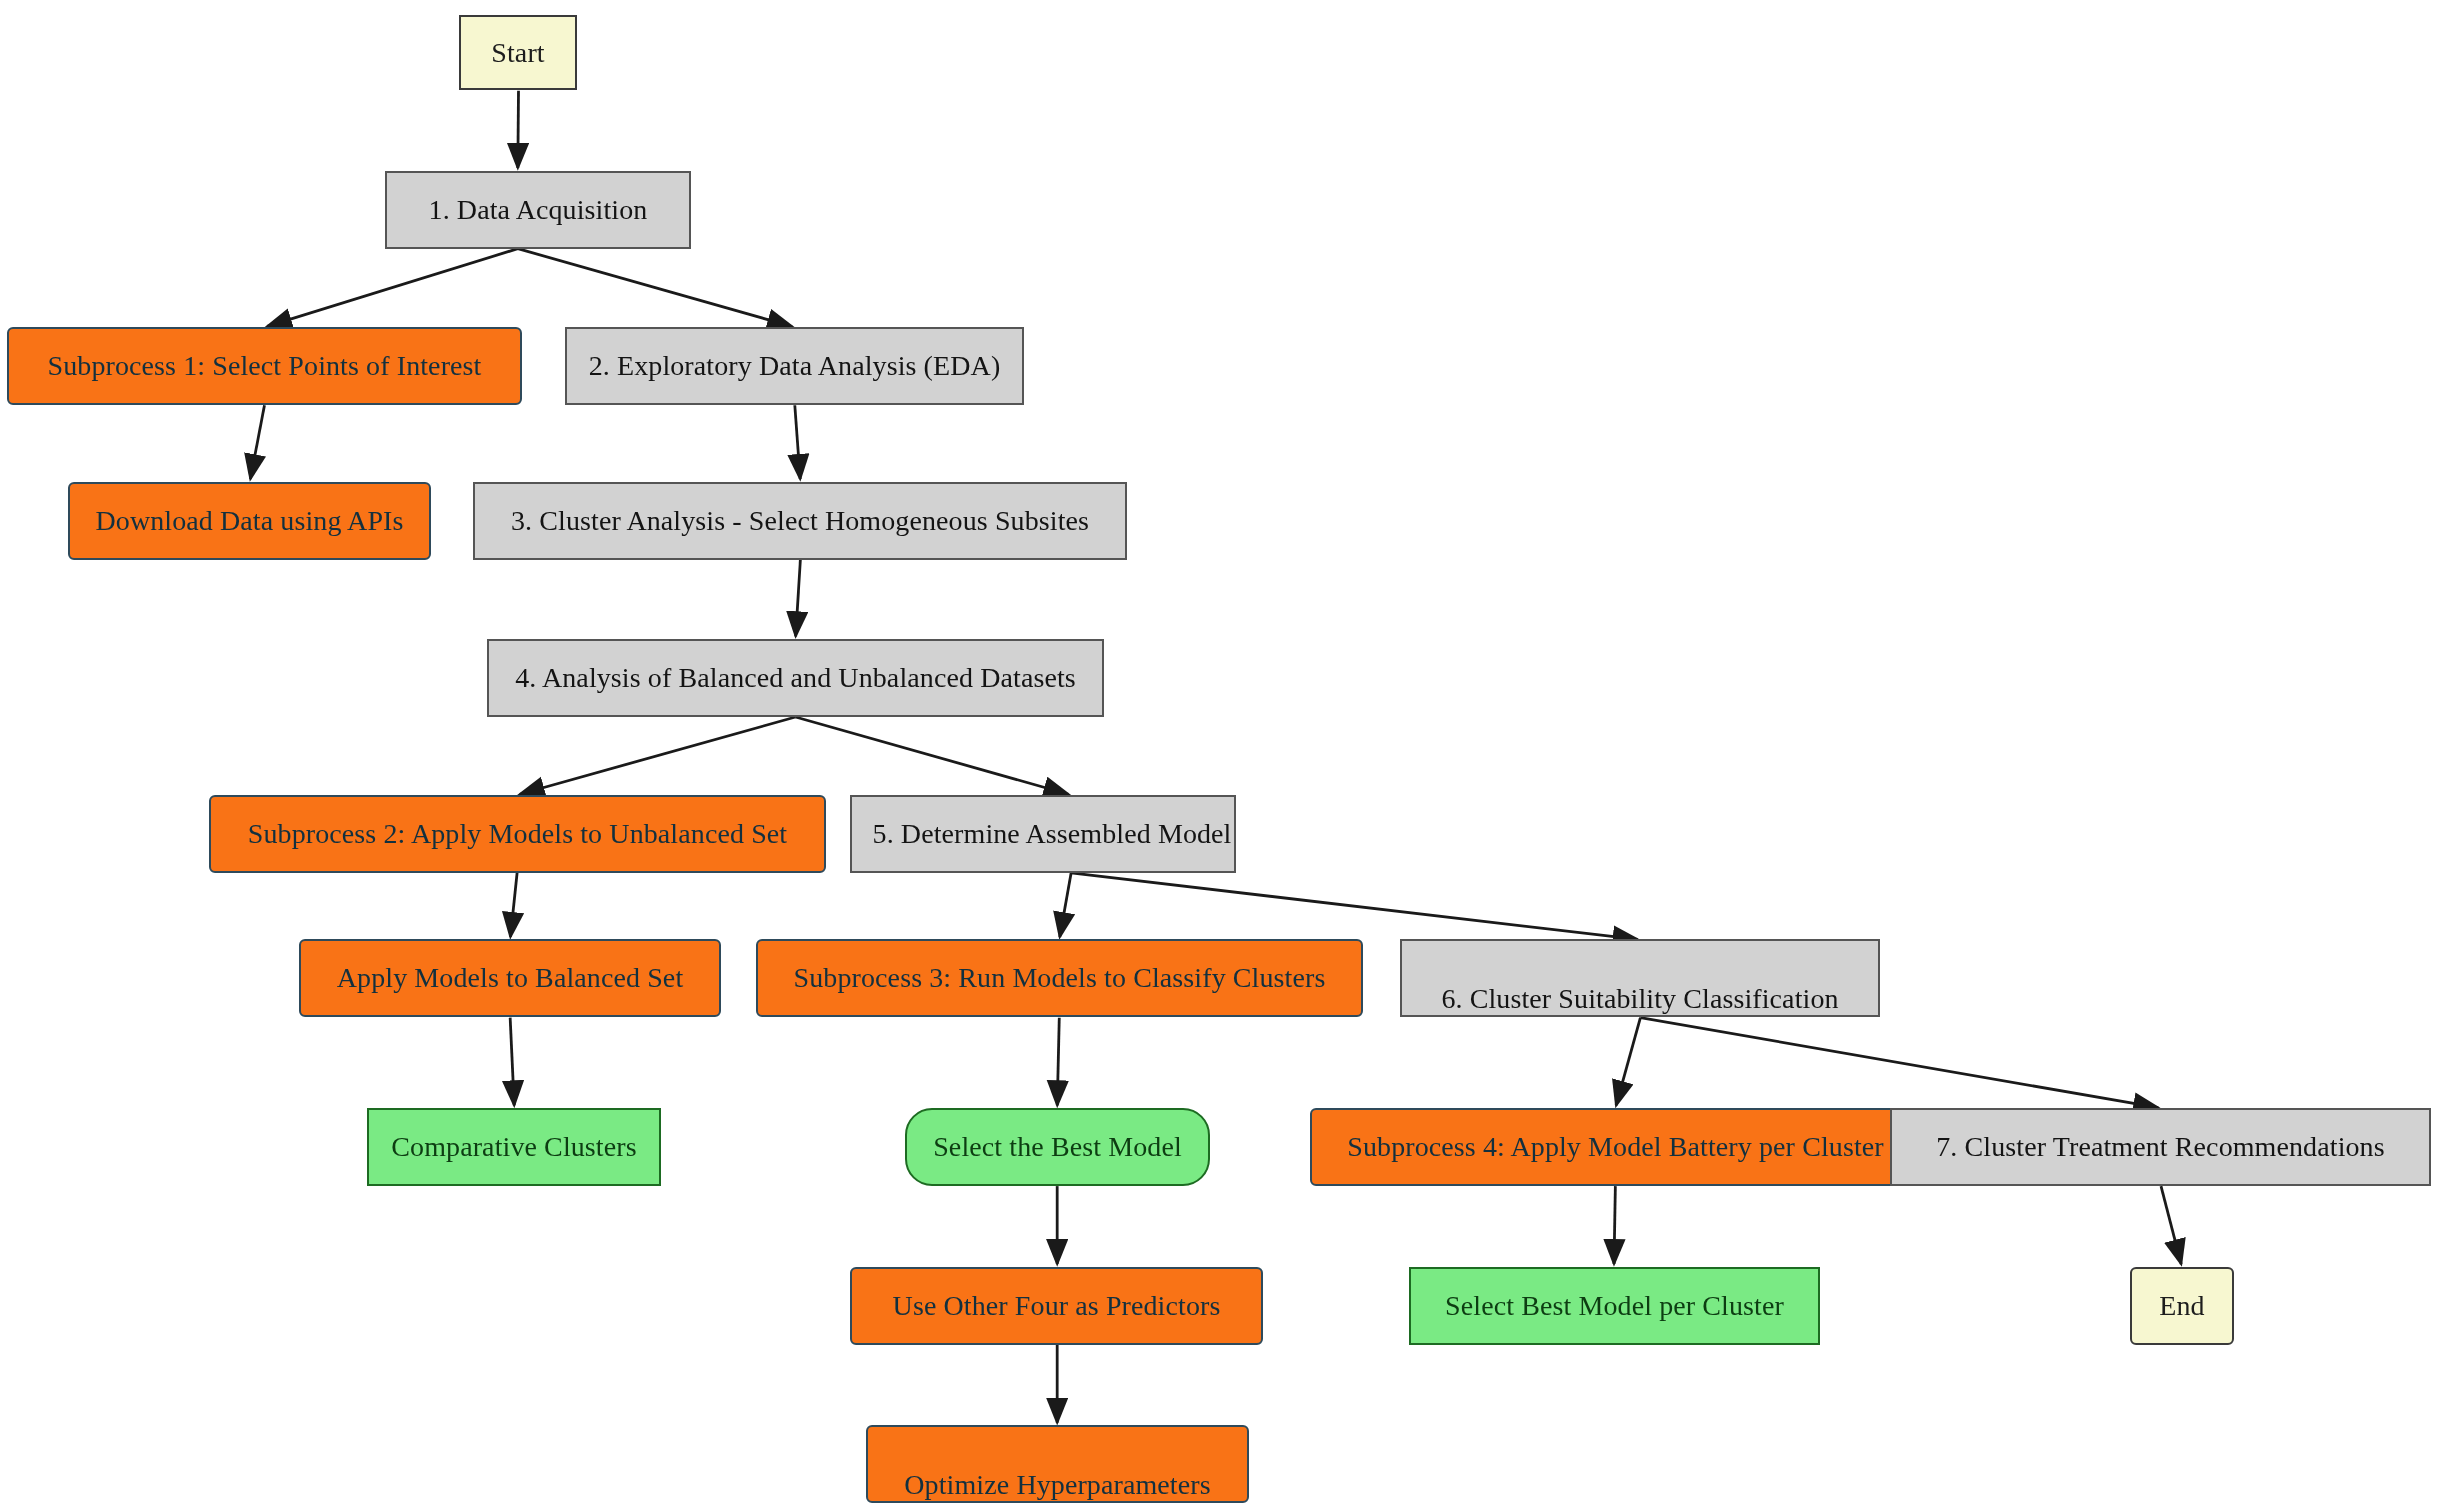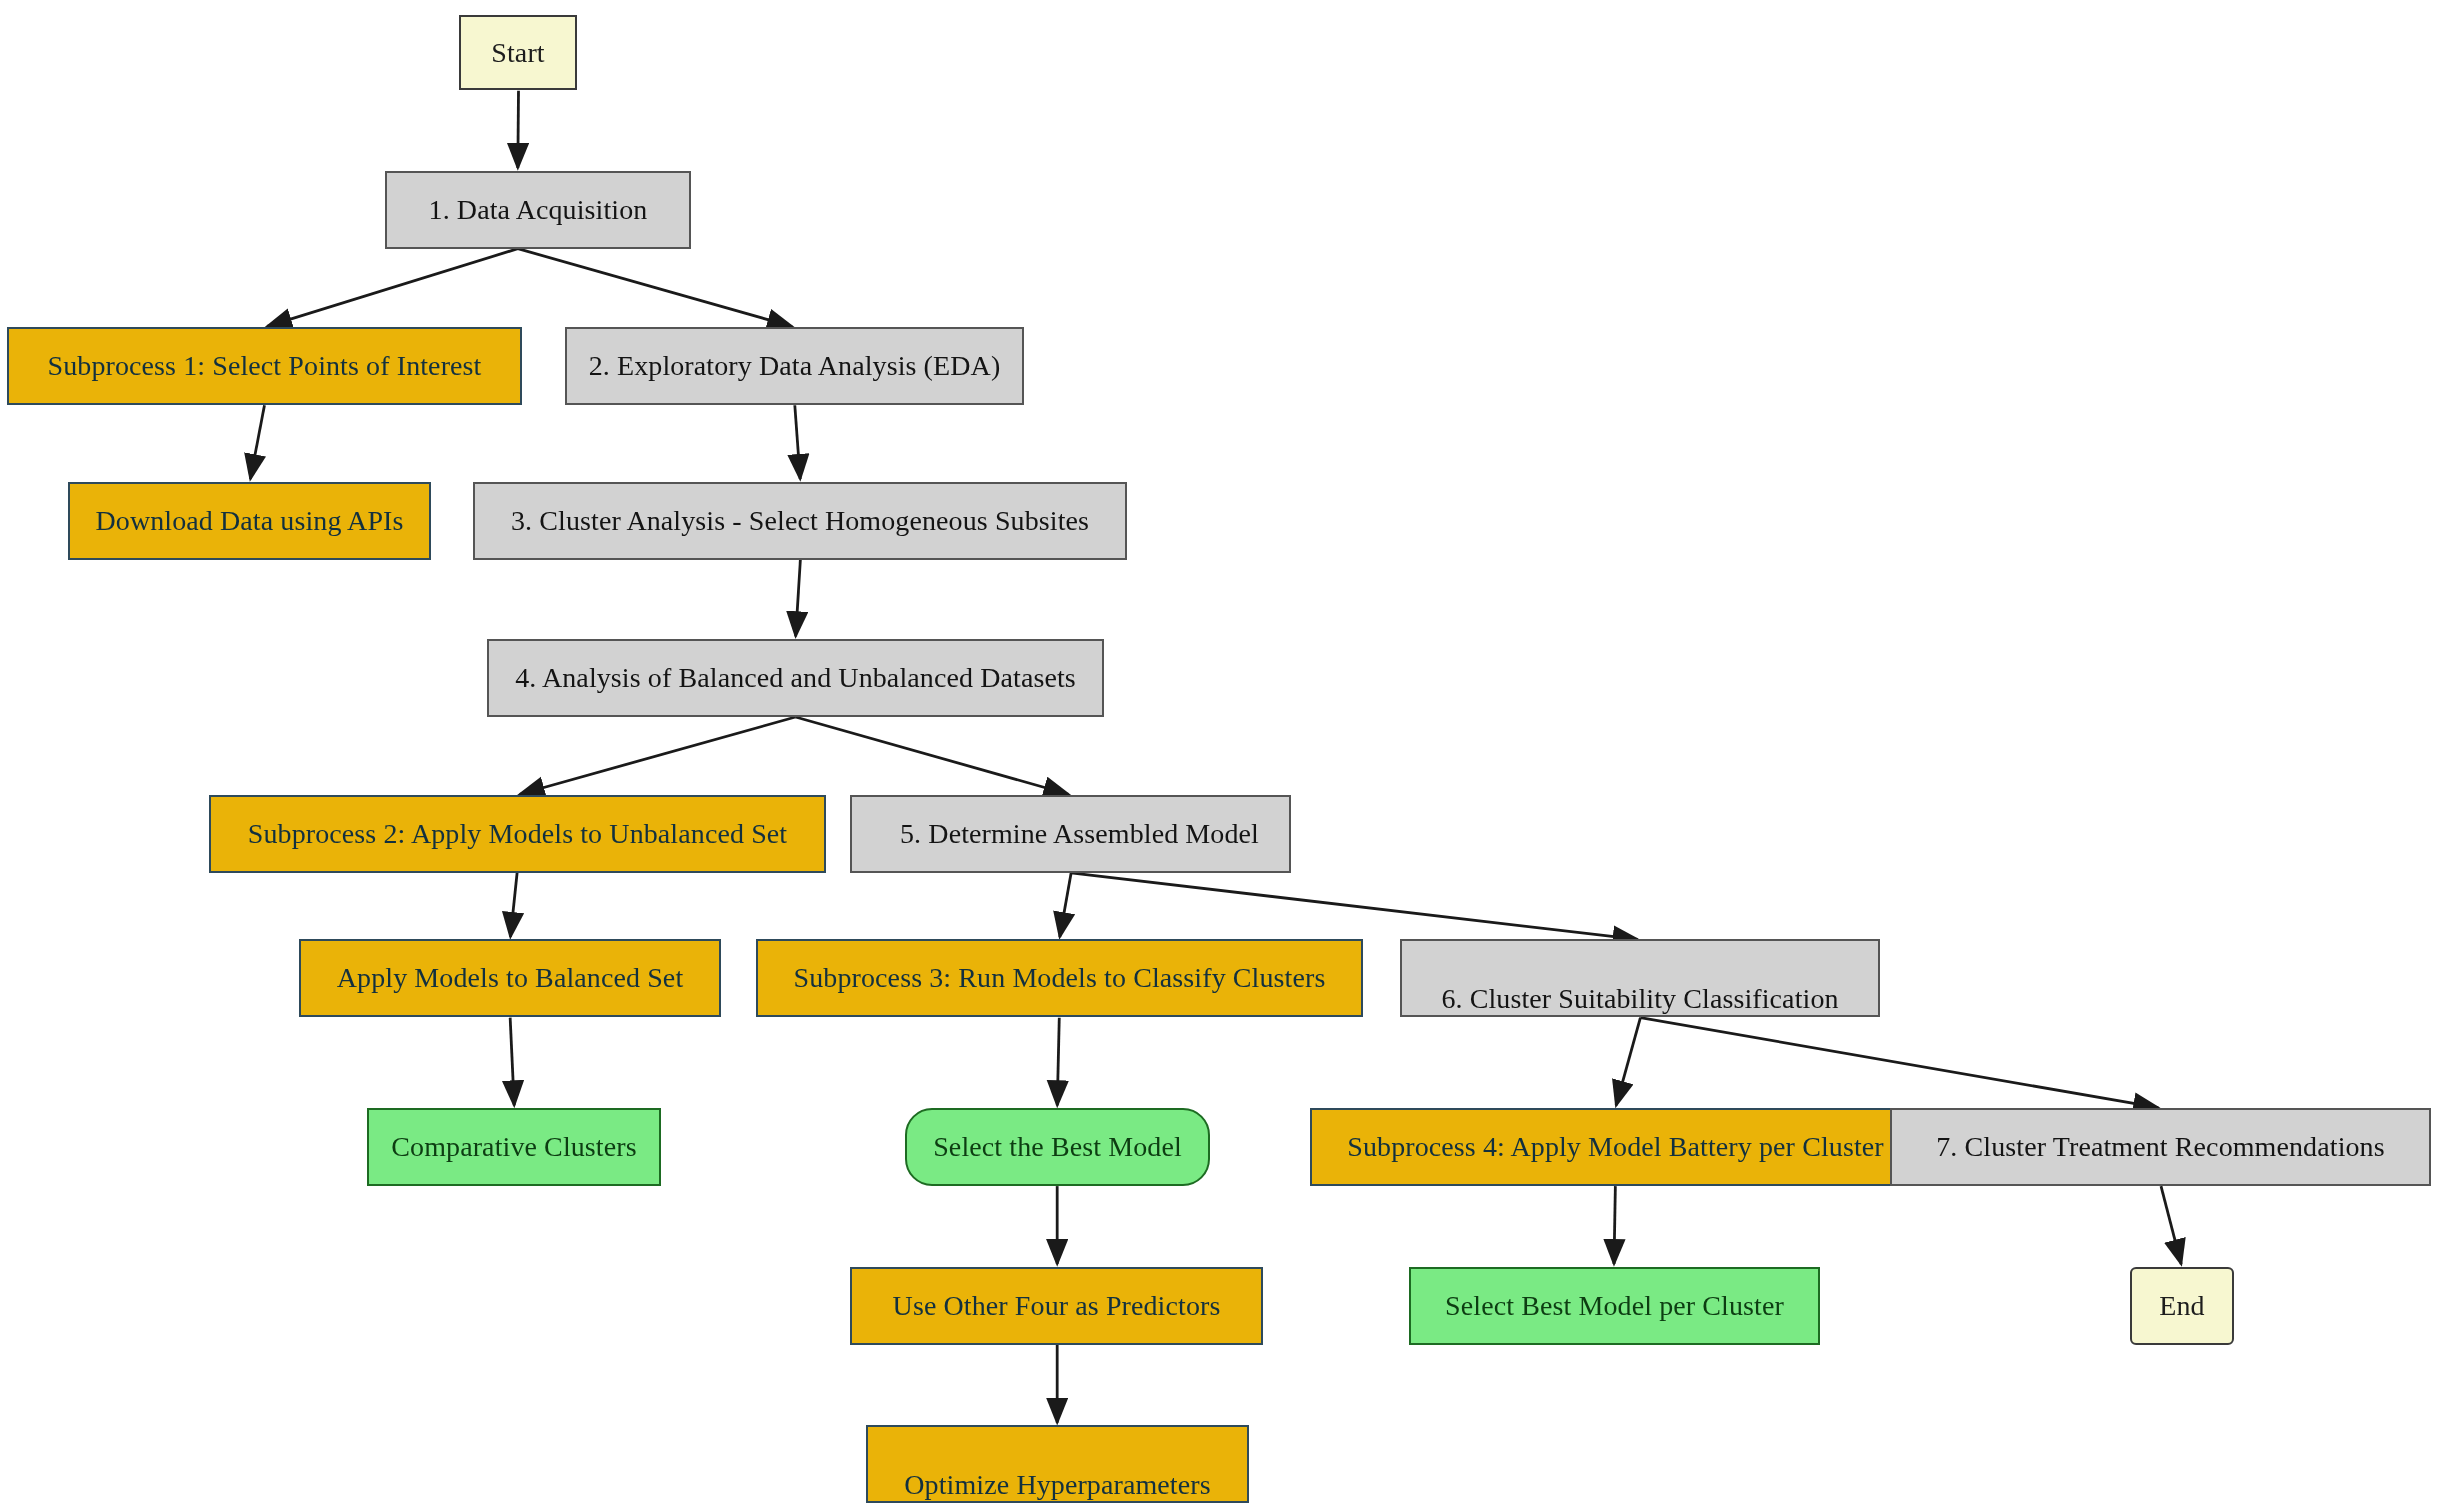--- a/index.html
+++ b/index.html
@@ -43,23 +43,24 @@
     background: #f7f7d0;
     border-color: #3a3a3a;
     color: #1d1d1d;
   }
   .node.process {
     background: #d2d2d2;
     border-color: #555555;
     color: #141414;
   }
   .node.subprocess {
-    background: #eab308;
+    background: #f97316;
     border-color: #2e4a5b;
     color: #12303f;
+    border-radius: 6px;
   }
   .node.result {
     background: #7aea84;
     border-color: #1d6b22;
     color: #0d3d12;
   }
   .node .label {
     display: block;
     padding: 0 9.7px;
   }
@@ -114,21 +115,21 @@
       </div>
       <div class="node process" style="left: 473px; top: 482px; width: 654px; height: 78px;">
         <span class="label">3. Cluster Analysis - Select Homogeneous Subsites</span>
       </div>
       <div class="node process" style="left: 487px; top: 639px; width: 617px; height: 78px;">
         <span class="label">4. Analysis of Balanced and Unbalanced Datasets</span>
       </div>
       <div class="node subprocess" style="left: 209px; top: 795px; width: 617px; height: 78px;">
         <span class="label">Subprocess 2: Apply Models to Unbalanced Set</span>
       </div>
-      <div class="node process" style="left: 850px; top: 795px; width: 441px; height: 78px; padding-left: 18px;">
+      <div class="node process" style="left: 850px; top: 795px; width: 386px; height: 78px; padding-left: 18px;">
         <span class="label">5. Determine Assembled Model</span>
       </div>
       <div class="node subprocess" style="left: 299px; top: 939px; width: 422px; height: 78px;">
         <span class="label">Apply Models to Balanced Set</span>
       </div>
       <div class="node subprocess" style="left: 756px; top: 939px; width: 607px; height: 78px;">
         <span class="label">Subprocess 3: Run Models to Classify Clusters</span>
       </div>
       <div class="node process" style="left: 1400px; top: 939px; width: 480px; height: 78px; align-items: flex-end;">
         <span class="label">6. Cluster Suitability Classification</span>

